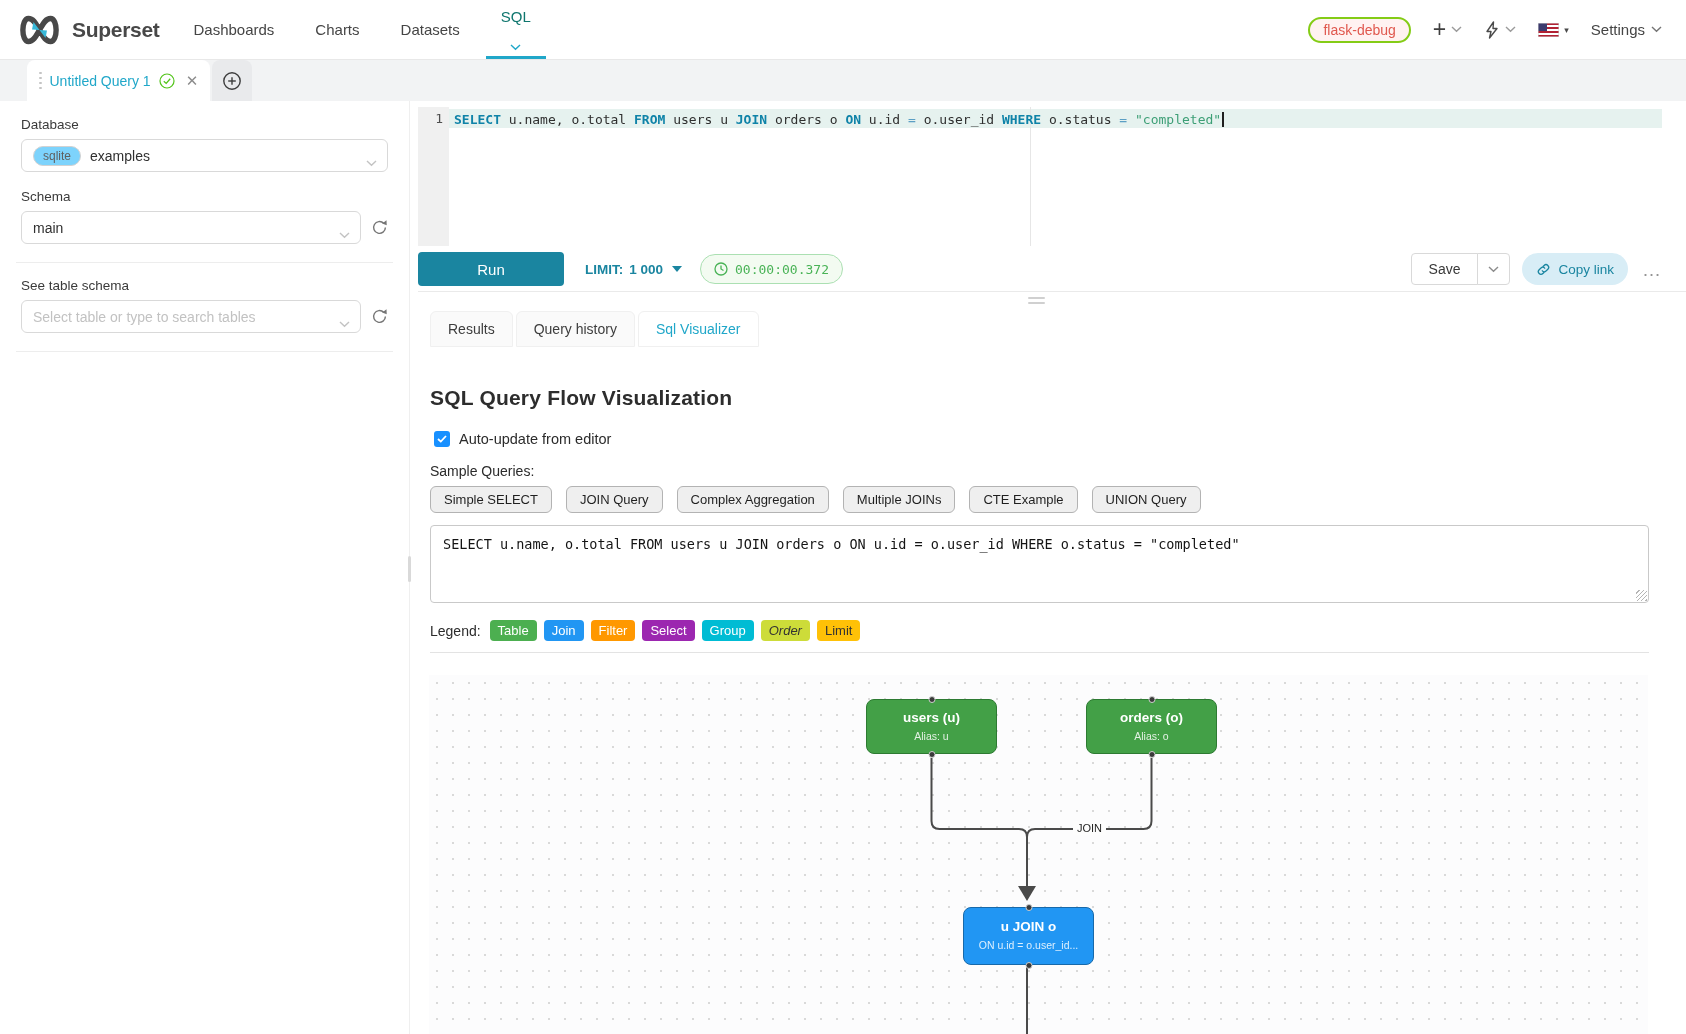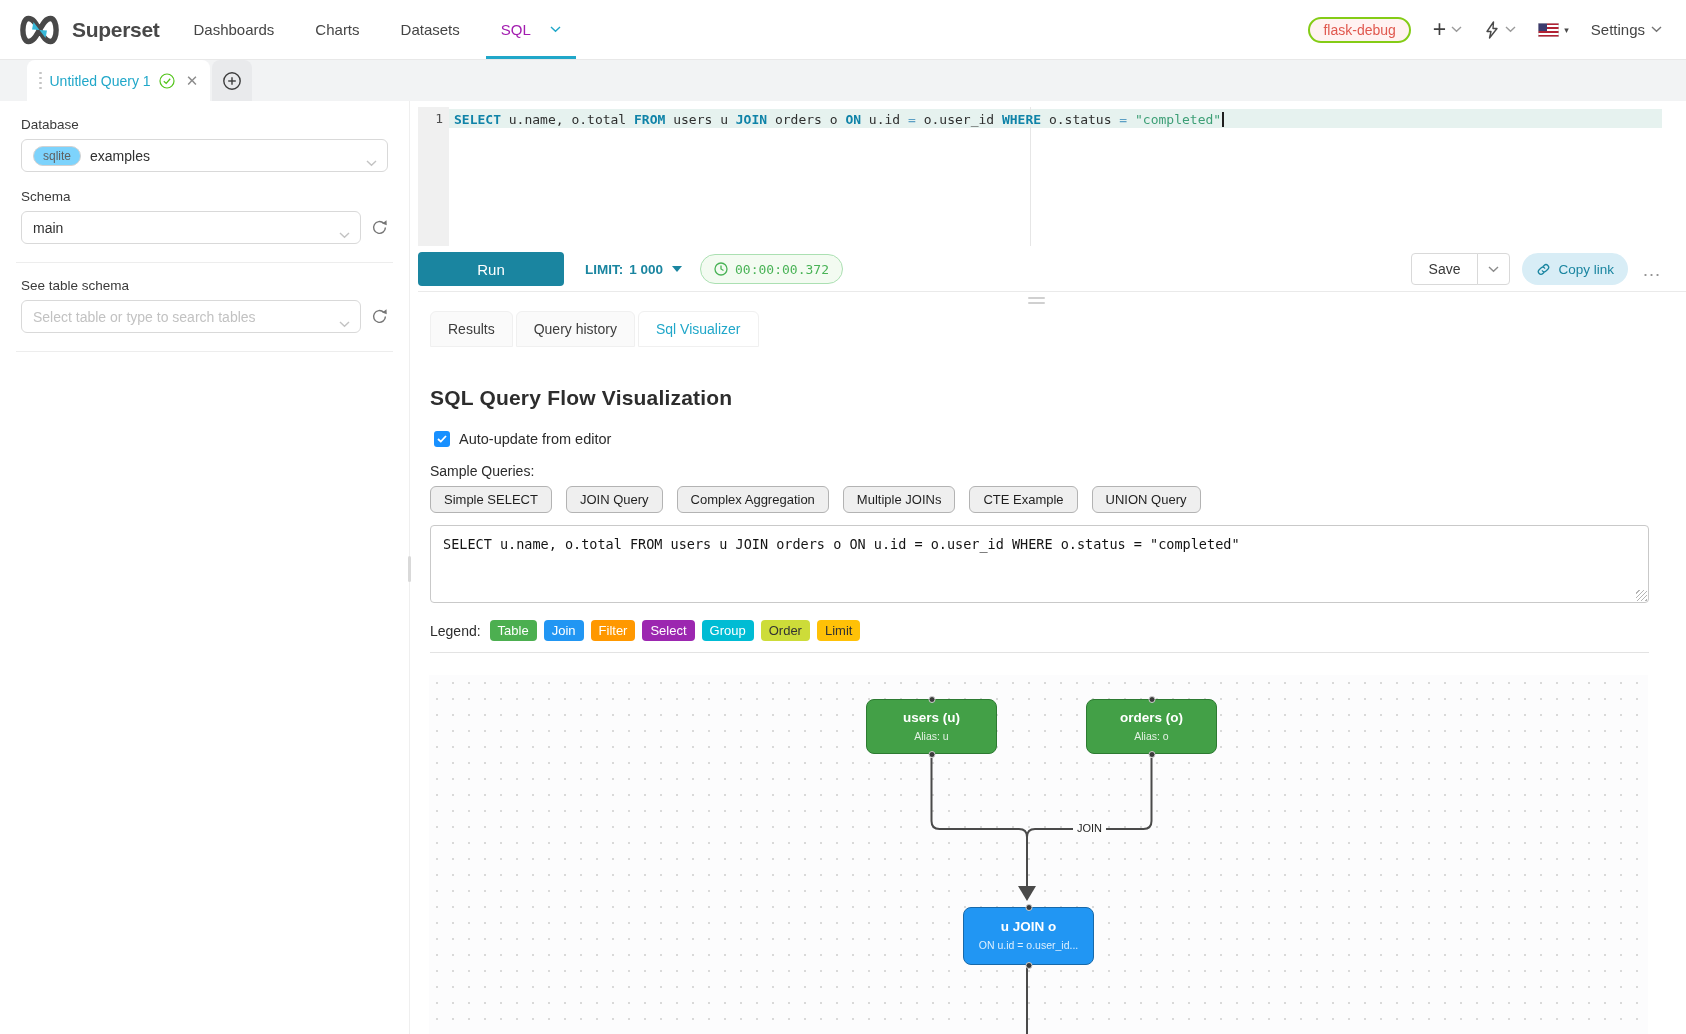--- a/index.html
+++ b/index.html
@@ -9,21 +9,21 @@
     background:#fff; color:#2f2f2f; position:relative; overflow:hidden;
   }
   
   .navbar{position:absolute;top:0;left:0;width:1686px;height:60px;background:#fff;
     border-bottom:1px solid #e8e8e8;display:flex;align-items:center;padding:0 24px 0 16px;z-index:30;}
   .brand{display:flex;align-items:center;gap:9px;}
   .brand-name{font-size:21px;font-weight:700;color:#484848;letter-spacing:-0.3px;}
   .nav-items{display:flex;align-items:center;height:100%;margin-left:30px;}
   .nav-item{height:100%;display:flex;align-items:center;padding:8px 4px;margin-right:33px;
     font-size:15px;color:#454545;position:relative;cursor:pointer;white-space:nowrap;}
-  .nav-item.active{color:#a21caf;gap:19px;}
+  .nav-item.active{color:#0f766e;gap:19px;flex-direction:column;}
   .nav-item.active::after{content:"";position:absolute;left:-11px;right:-11px;bottom:0;height:3px;background:#20a7c9;}
   .nav-right{margin-left:auto;display:flex;align-items:center;gap:22px;}
   .env-pill{font-size:14px;color:#e0584e;background:#fff2f1;border:2px solid #84cc16;
     border-radius:13px;padding:2px 13px;line-height:18px;}
   .icon-group{display:flex;align-items:center;gap:5px;cursor:pointer;}
   .plus-glyph{font-size:23px;font-weight:300;color:#3f3f3f;line-height:1;}
   .settings{font-size:15px;color:#454545;display:flex;align-items:center;gap:6px;cursor:pointer;text-align:right;}
   .flag-caret{font-size:9px;color:#4a4a4a;}
   
   .tabstrip{position:absolute;top:60px;left:0;width:1686px;height:41px;background:#f2f3f4;z-index:20;}
@@ -357,21 +357,21 @@
     <div class="resize-grip"></div>
   </div>
 
   <div class="legend-row">
     <span class="legend-label">Legend:</span>
     <span class="chip" style="background-color: rgb(76, 175, 80); color: rgb(255, 255, 255);">Table</span>
     <span class="chip" style="background-color: rgb(33, 150, 243); color: rgb(255, 255, 255);">Join</span>
     <span class="chip" style="background-color: rgb(255, 152, 0); color: rgb(255, 255, 255);">Filter</span>
     <span class="chip" style="background-color: rgb(156, 39, 176); color: rgb(255, 255, 255);">Select</span>
     <span class="chip" style="background-color: rgb(0, 188, 212); color: rgb(255, 255, 255);">Group</span>
-    <span class="chip" style="background-color: rgb(205, 220, 57); color: rgb(51, 51, 51);">Order</span>
+    <span class="chip" style="background-color: rgb(205, 220, 57); color: rgb(51, 51, 51); font-style: italic;">Order</span>
     <span class="chip" style="background-color: rgb(255, 193, 7); color: rgb(51, 51, 51);">Limit</span>
   </div>
 
   <div class="viz-hr"></div>
 
   <div class="canvas">
     <svg class="edges">
       <path d="M502.5 83 V146 Q502.5 154 510.5 154 H590 Q598 154 598 162 V211" fill="none" stroke="#4a4a4a" stroke-width="2"></path>
       <path d="M722.5 83 V146 Q722.5 154 714.5 154 H606 Q598 154 598 162 V211" fill="none" stroke="#4a4a4a" stroke-width="2"></path>
       <polygon points="589,211 607,211 598,226" fill="#4a4a4a"></polygon>

